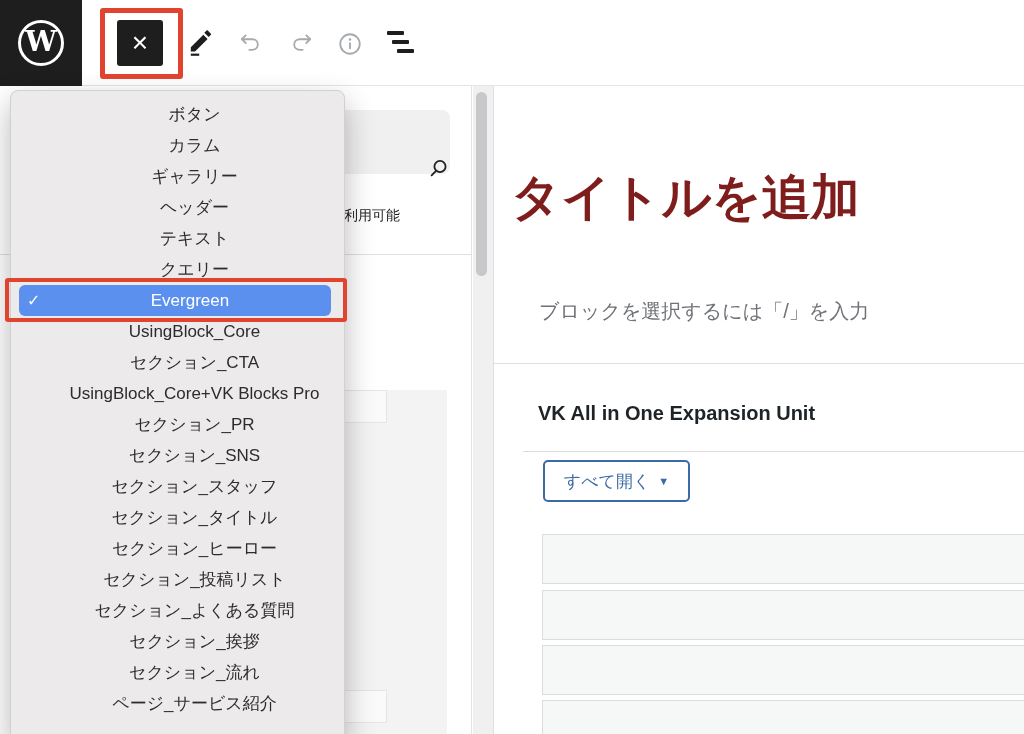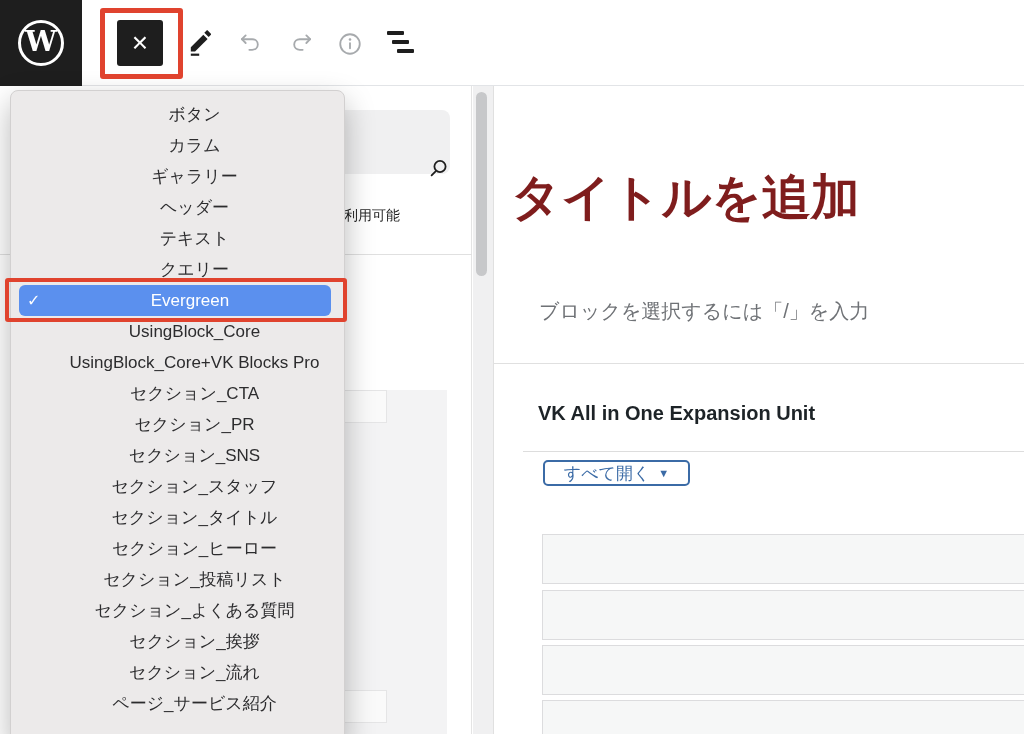--- a/index.html
+++ b/index.html
@@ -53,21 +53,21 @@
   .canvas { position:absolute; left:493px; top:86px; width:531px; height:648px;
     background:#fff; border-left:1px solid #e0e0e0; z-index:1; }
   .post-title { position:absolute; left:17px; top:80px; font-size:49px; font-weight:700;
     color:#7f1d1d; line-height:63px; white-space:nowrap; }
   .post-body-placeholder { position:absolute; left:17px; top:210px; font-size:20px;
     color:#6f7276; line-height:30px; white-space:nowrap;margin-left:28px; }
   .metabox-top-line { position:absolute; left:0; top:277px; width:531px; height:1px; background:#e0e0e0; }
   .vk-title { position:absolute; left:44px; top:313px; font-size:20px; font-weight:600;
     color:#1d2327; line-height:28px; white-space:nowrap; }
   .vk-title-line { position:absolute; left:29px; top:365px; width:502px; height:1px; background:#dddddd; }
-  .expand-btn { position:absolute; left:49px; top:374px; width:147px; height:26px;
+  .expand-btn { position:absolute; left:49px; top:374px; width:147px; height:42px;
     background:#fff; border:2px solid #3b6ba6; border-radius:5px; color:#3b6ba6;
     font-size:17px; display:flex; align-items:center; justify-content:center; gap:8px;
     cursor:pointer; font-family:inherit; }
   .expand-caret { font-size:11px; line-height:1; }
   .accordion { position:absolute; left:48px; top:0; width:500px; }
   .acc-row { position:absolute; left:0; width:500px; height:50px; background:#f6f7f7;
     border:1px solid #dcdcde; font-size:17px; font-weight:700; color:#1d2327;
     line-height:48px; padding-left:24px; cursor:pointer; white-space:nowrap; overflow:hidden; }
 
   
@@ -197,25 +197,25 @@
       <div class="dd-item selected">
         <span class="check">✓</span>
         <span>Evergreen</span>
       </div>
       <div class="dd-item">
         
         <span>UsingBlock_Core</span>
       </div>
       <div class="dd-item">
         
+        <span>セクション_CTA</span>
+      </div>
+      <div class="dd-item">
+        
         <span>UsingBlock_Core+VK Blocks Pro</span>
-      </div>
-      <div class="dd-item">
-        
-        <span>セクション_CTA</span>
       </div>
       <div class="dd-item">
         
         <span>セクション_PR</span>
       </div>
       <div class="dd-item">
         
         <span>セクション_SNS</span>
       </div>
       <div class="dd-item">

